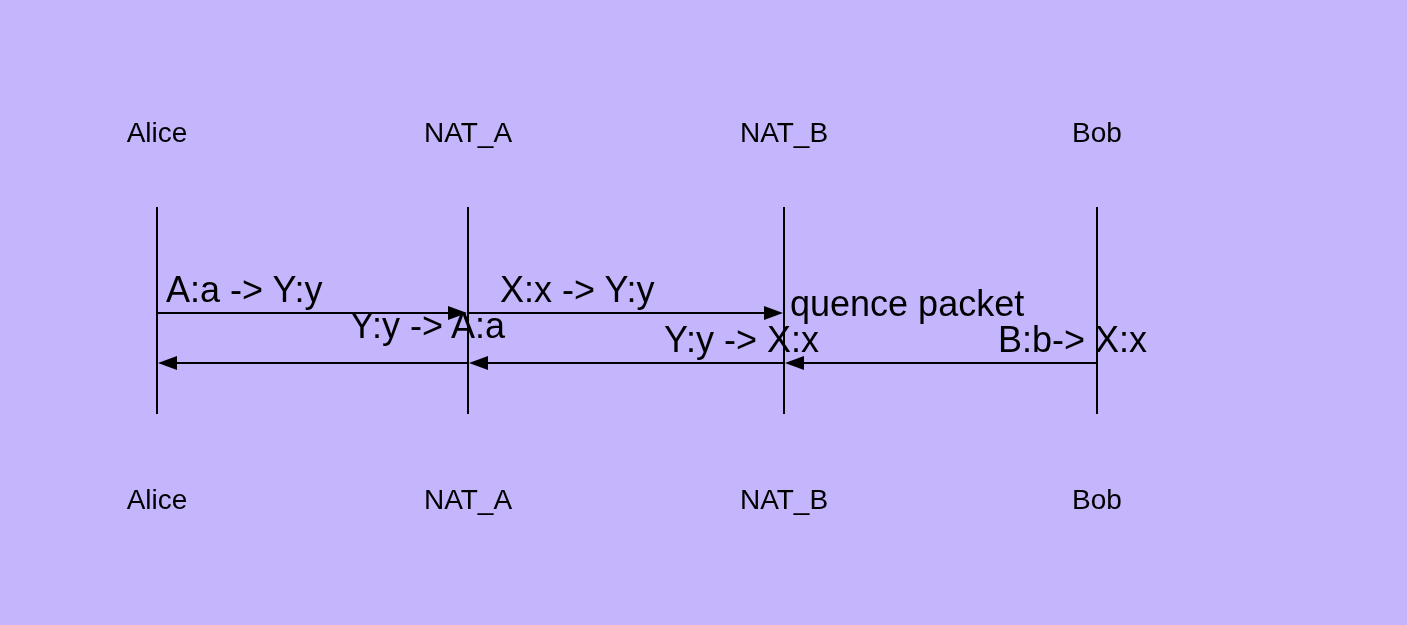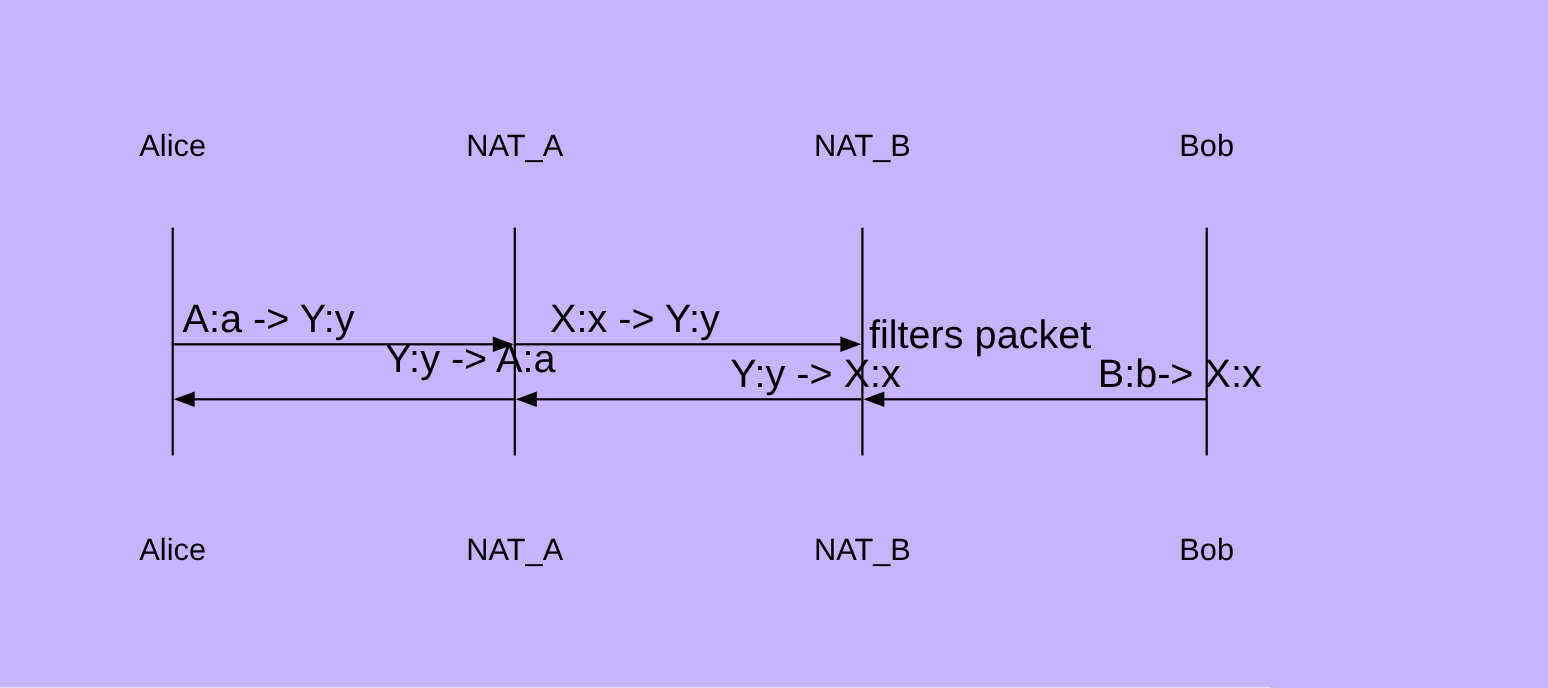--- a/index.html
+++ b/index.html
@@ -85,21 +85,21 @@
   <div class="lifeline" style="left:1096px;"></div>
 
   <div class="mlabel" style="left:166px;top:276px;">A:a -&gt; Y:y</div>
   <div class="mline" style="left:157px;top:312px;width:293px;"></div>
   <div class="arrowhead-right" style="left:448px;top:306px;"></div>
 
   <div class="mlabel" style="left:478px;top:276px;margin-left:22px;">X:x -&gt; Y:y</div>
   <div class="mline" style="left:468px;top:312px;width:297px;"></div>
   <div class="arrowhead-right" style="left:764px;top:306px;"></div>
 
-  <div class="mlabel" style="left:790px;top:290px;">filters packet</div>
+  <div class="mlabel" style="left:790px;top:290px;">quence packet</div>
 
   <div class="mlabel" style="right:304px;top:326px;">B:b-&gt; X:x</div>
   <div class="mline" style="left:803px;top:362px;width:294px;"></div>
   <div class="arrowhead-left" style="left:785px;top:356px;"></div>
 
   <div class="mlabel" style="right:632px;top:326px;margin-left:20px;">Y:y -&gt; X:x</div>
   <div class="mline" style="left:487px;top:362px;width:296px;"></div>
   <div class="arrowhead-left" style="left:469px;top:356px;"></div>
 
   <div class="mlabel" style="right:946px;top:312px;">Y:y -&gt; A:a</div>

